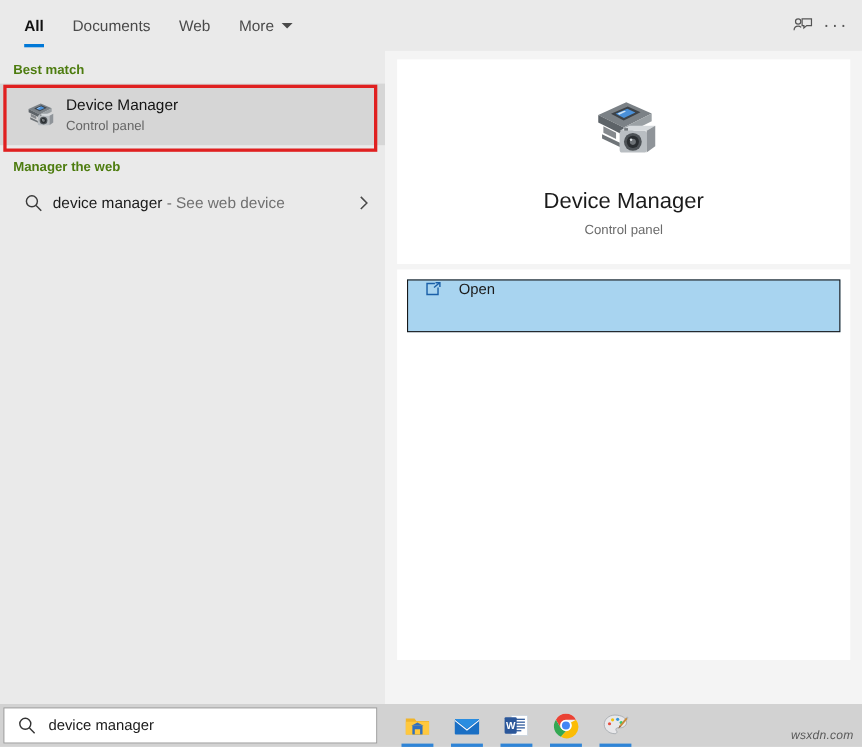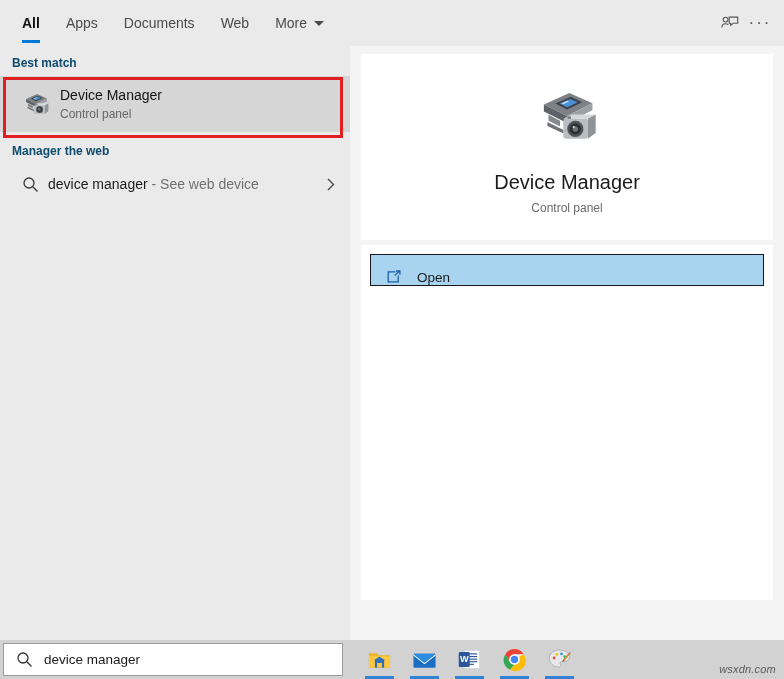--- a/index.html
+++ b/index.html
@@ -75,21 +75,21 @@
   .right-pane {
     flex: 1 1 auto;
     background: #f4f4f4;
     padding: 8px 11px 0 11px;
   }
 
   
   .section-header {
     font-size: 12px;
     font-weight: 700;
-    color: #0c4a6e;
+    color: #4d7c0f;
     padding: 4px 0 6px 12px;
   }
   .result-row {
     display: flex; align-items: center;
     height: 56px;
     padding-left: 12px;
     cursor: default;
   }
   .result-row.selected { background: #d6d6d6; }
   .result-icon {
@@ -140,22 +140,22 @@
   .preview-title { font-size: 20px; color: #1b1b1b; }
   .preview-sub { font-size: 12px; color: #6b6b6b; margin-top: 7px; }
 
   .actions-card {
     background: #ffffff;
     margin-top: 5px;
     padding: 9px 0;
     min-height: 355px;
   }
   .action-item {
-    display: flex; align-items: flex-end;
-    height: 32px;
+    display: flex; align-items: flex-start;
+    height: 48px;
     margin: 0 9px;
     background: #a8d4f0;
     border: 1.5px solid #17181a;
     cursor: default;
   }
   .action-icon {
     width: 46px; flex: 0 0 46px;
     display: flex; align-items: center; justify-content: center;
     color: #1a5fa8;
   }
@@ -209,23 +209,20 @@
 </head>
 <body>
 
 <div id="root">
 
   <div class="flyout">
 
     <div class="tabbar">
       <div class="tab active">
         <span>All</span>
-      </div>
-      <div class="tab">
-        <span>Apps</span>
       </div>
       <div class="tab">
         <span>Documents</span>
       </div>
       <div class="tab">
         <span>Web</span>
       </div>
       <div class="tab">
         <span>More</span>
         <span class="caret"></span>

